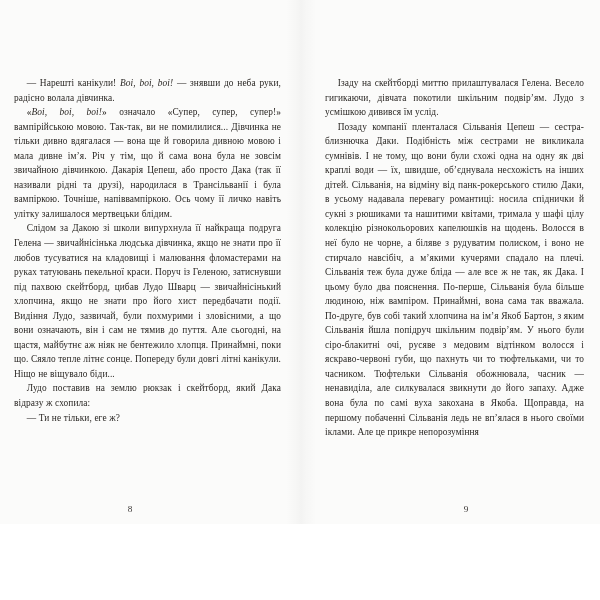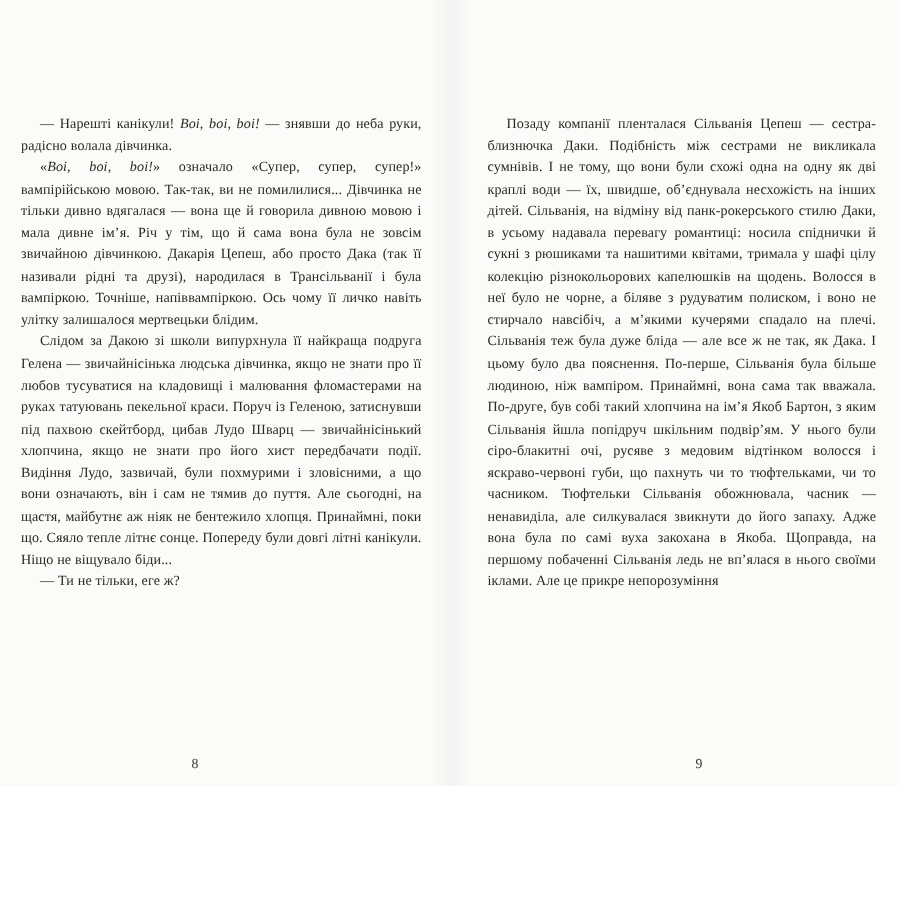--- a/index.html
+++ b/index.html
@@ -108,27 +108,29 @@
 
 <div class="spread">
 
   <div class="sheet"></div>
 
   <div class="page page-left">
     <div class="col">
       <p class="para"><span>— Нарешті канікули! <em>Boi, boi, boi!</em> — знявши до неба руки, радісно волала дівчинка.</span></p>
       <p class="para"><span>«<em>Boi, boi, boi!</em>» означало «Супер, супер, супер!» вампірійською мовою. Так-так, ви не помилилися... Дівчинка не тільки дивно вдягалася — вона ще й говорила дивною мовою і мала дивне ім’я. Річ у тім, що й сама вона була не зовсім звичайною дівчинкою. Дакарія Цепеш, або просто Дака (так її називали рідні та друзі), народилася в Трансільванії і була вампіркою. Точніше, напіввампіркою. Ось чому її личко навіть улітку залишалося мертвецьки блідим.</span></p>
       <p class="para"><span>Слідом за Дакою зі школи випурхнула її найкраща подруга Гелена — звичайнісінька людська дівчинка, якщо не знати про її любов тусуватися на кладовищі і малювання фломастерами на руках татуювань пекельної краси. Поруч із Геленою, затиснувши під пахвою скейтборд, цибав Лудо Шварц — звичайнісінький хлопчина, якщо не знати про його хист передбачати події. Видіння Лудо, зазвичай, були похмурими і зловісними, а що вони означають, він і сам не тямив до пуття. Але сьогодні, на щастя, майбутнє аж ніяк не бентежило хлопця. Принаймні, поки що. Сяяло тепле літнє сонце. Попереду були довгі літні канікули. Ніщо не віщувало біди...</span></p>
+      <p class="para"><span>Лудо поставив на землю рюкзак і скейтборд, який Дака відразу ж схопила:</span></p>
       <p class="para"><span>— Ти не тільки, еге ж?</span></p>
     </div>
     <div class="folio">8</div>
   </div>
 
   <div class="page page-right">
     <div class="col">
+      <p class="para"><span>Ізаду на скейтборді миттю прилаштувалася Гелена. Весело гигикаючи, дівчата покотили шкільним подвір’ям. Лудо з усмішкою дивився їм услід.</span></p>
       <p class="para"><span>Позаду компанії пленталася Сільванія Цепеш — сестра-близнючка Даки. Подібність між сестрами не викликала сумнівів. І не тому, що вони були схожі одна на одну як дві краплі води — їх, швидше, об’єднувала несхожість на інших дітей. Сільванія, на відміну від панк-рокерського стилю Даки, в усьому надавала перевагу романтиці: носила спіднички й сукні з рюшиками та нашитими квітами, тримала у шафі цілу колекцію різнокольорових капелюшків на щодень. Волосся в неї було не чорне, а біляве з рудуватим полиском, і воно не стирчало навсібіч, а м’якими кучерями спадало на плечі. Сільванія теж була дуже бліда — але все ж не так, як Дака. І цьому було два пояснення. По-перше, Сільванія була більше людиною, ніж вампіром. Принаймні, вона сама так вважала. По-друге, був собі такий хлопчина на ім’я Якоб Бартон, з яким Сільванія йшла попідруч шкільним подвір’ям. У нього були сіро-блакитні очі, русяве з медовим відтінком волосся і яскраво-червоні губи, що пахнуть чи то тюфтельками, чи то часником. Тюфтельки Сільванія обожнювала, часник — ненавиділа, але силкувалася звикнути до його запаху. Адже вона була по самі вуха закохана в Якоба. Щоправда, на першому побаченні Сільванія ледь не вп’ялася в нього своїми іклами. Але це прикре непорозуміння</span></p>
     </div>
     <div class="folio">9</div>
   </div>
 
   <div class="gutter-shade"></div>
   <div class="below"></div>
 </div>
 
 </body></html>

